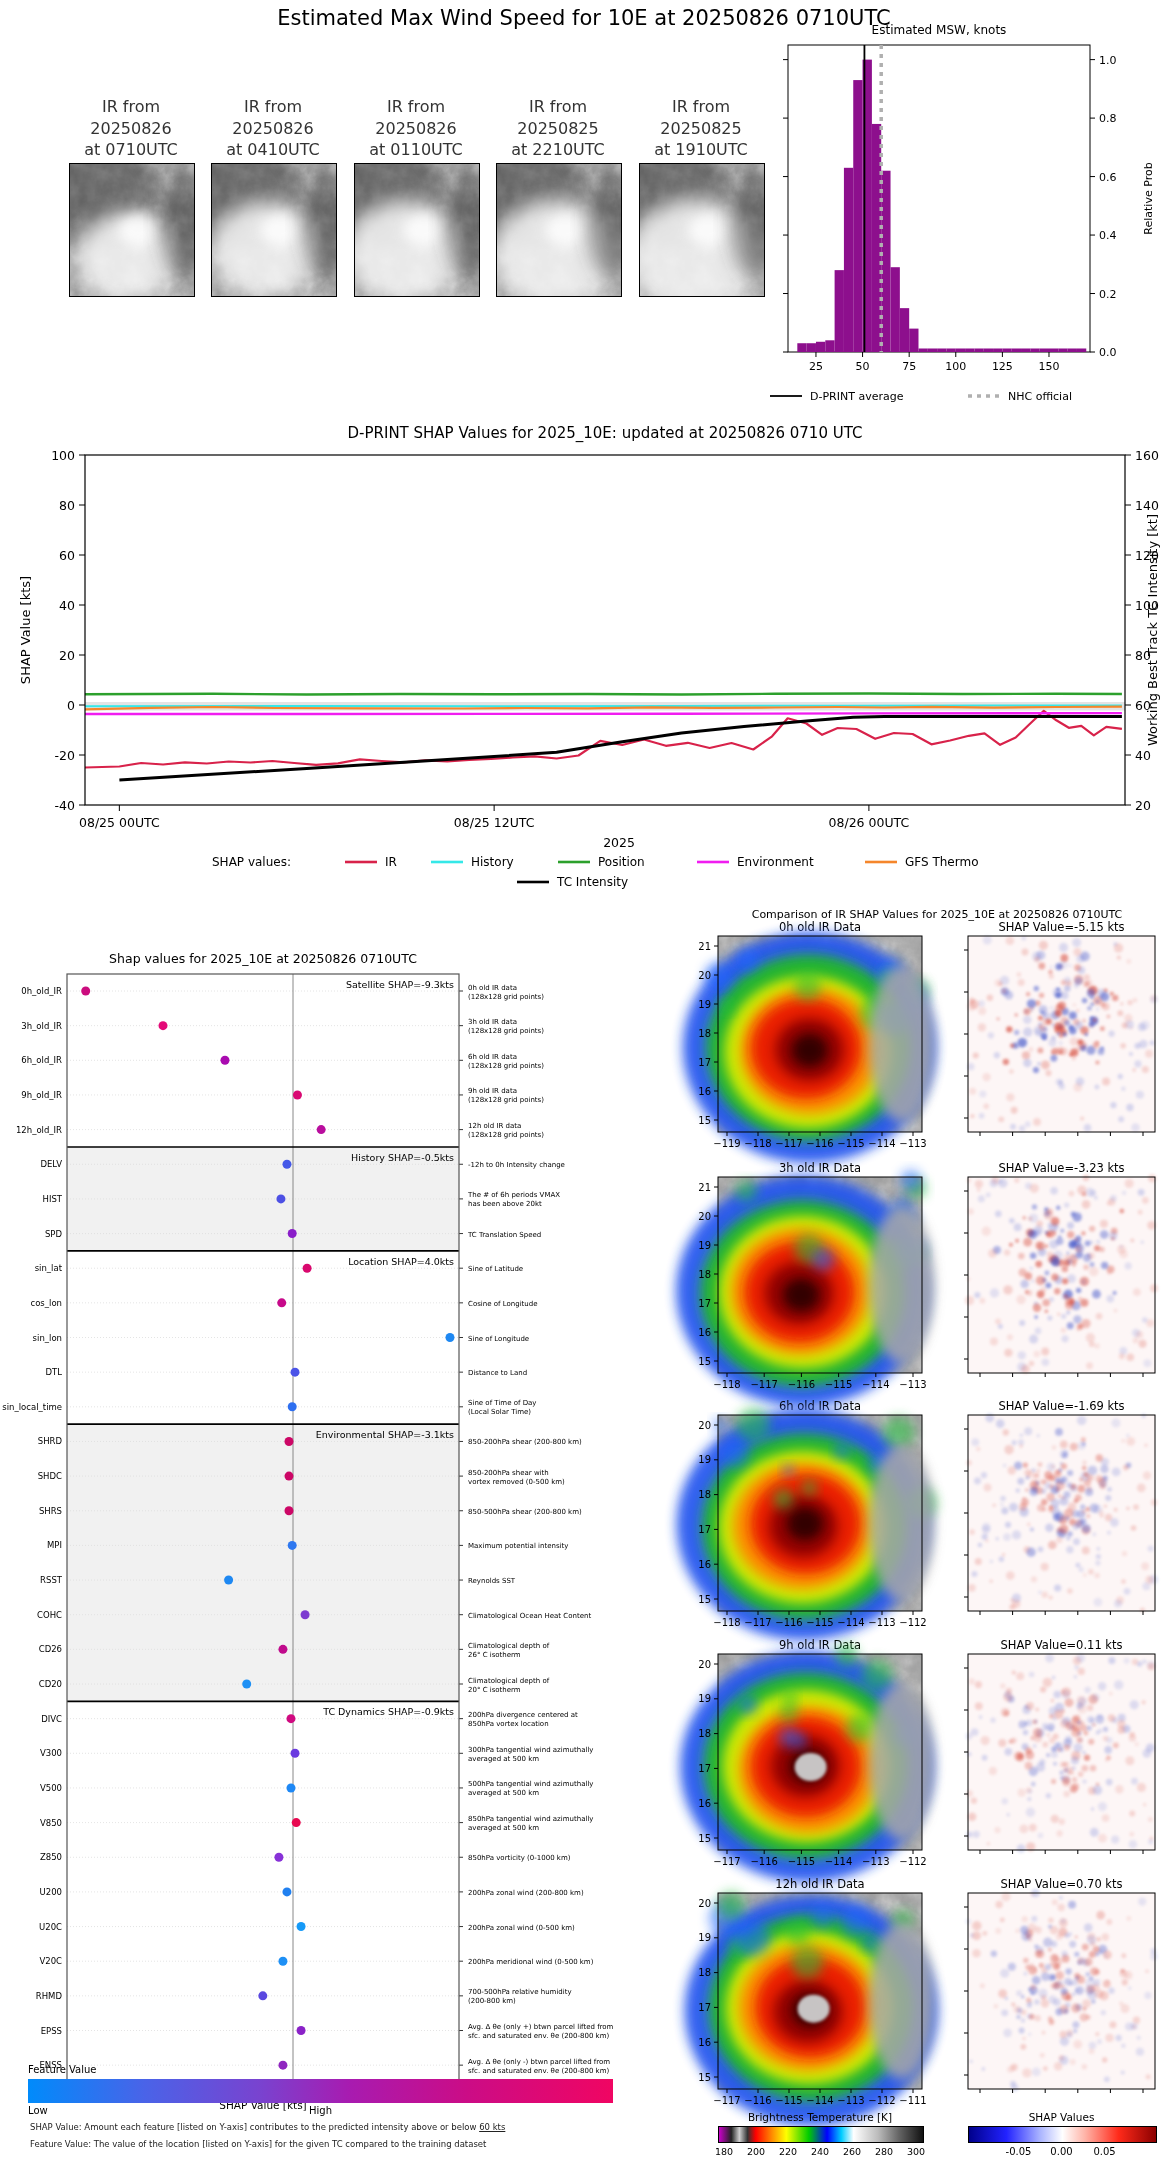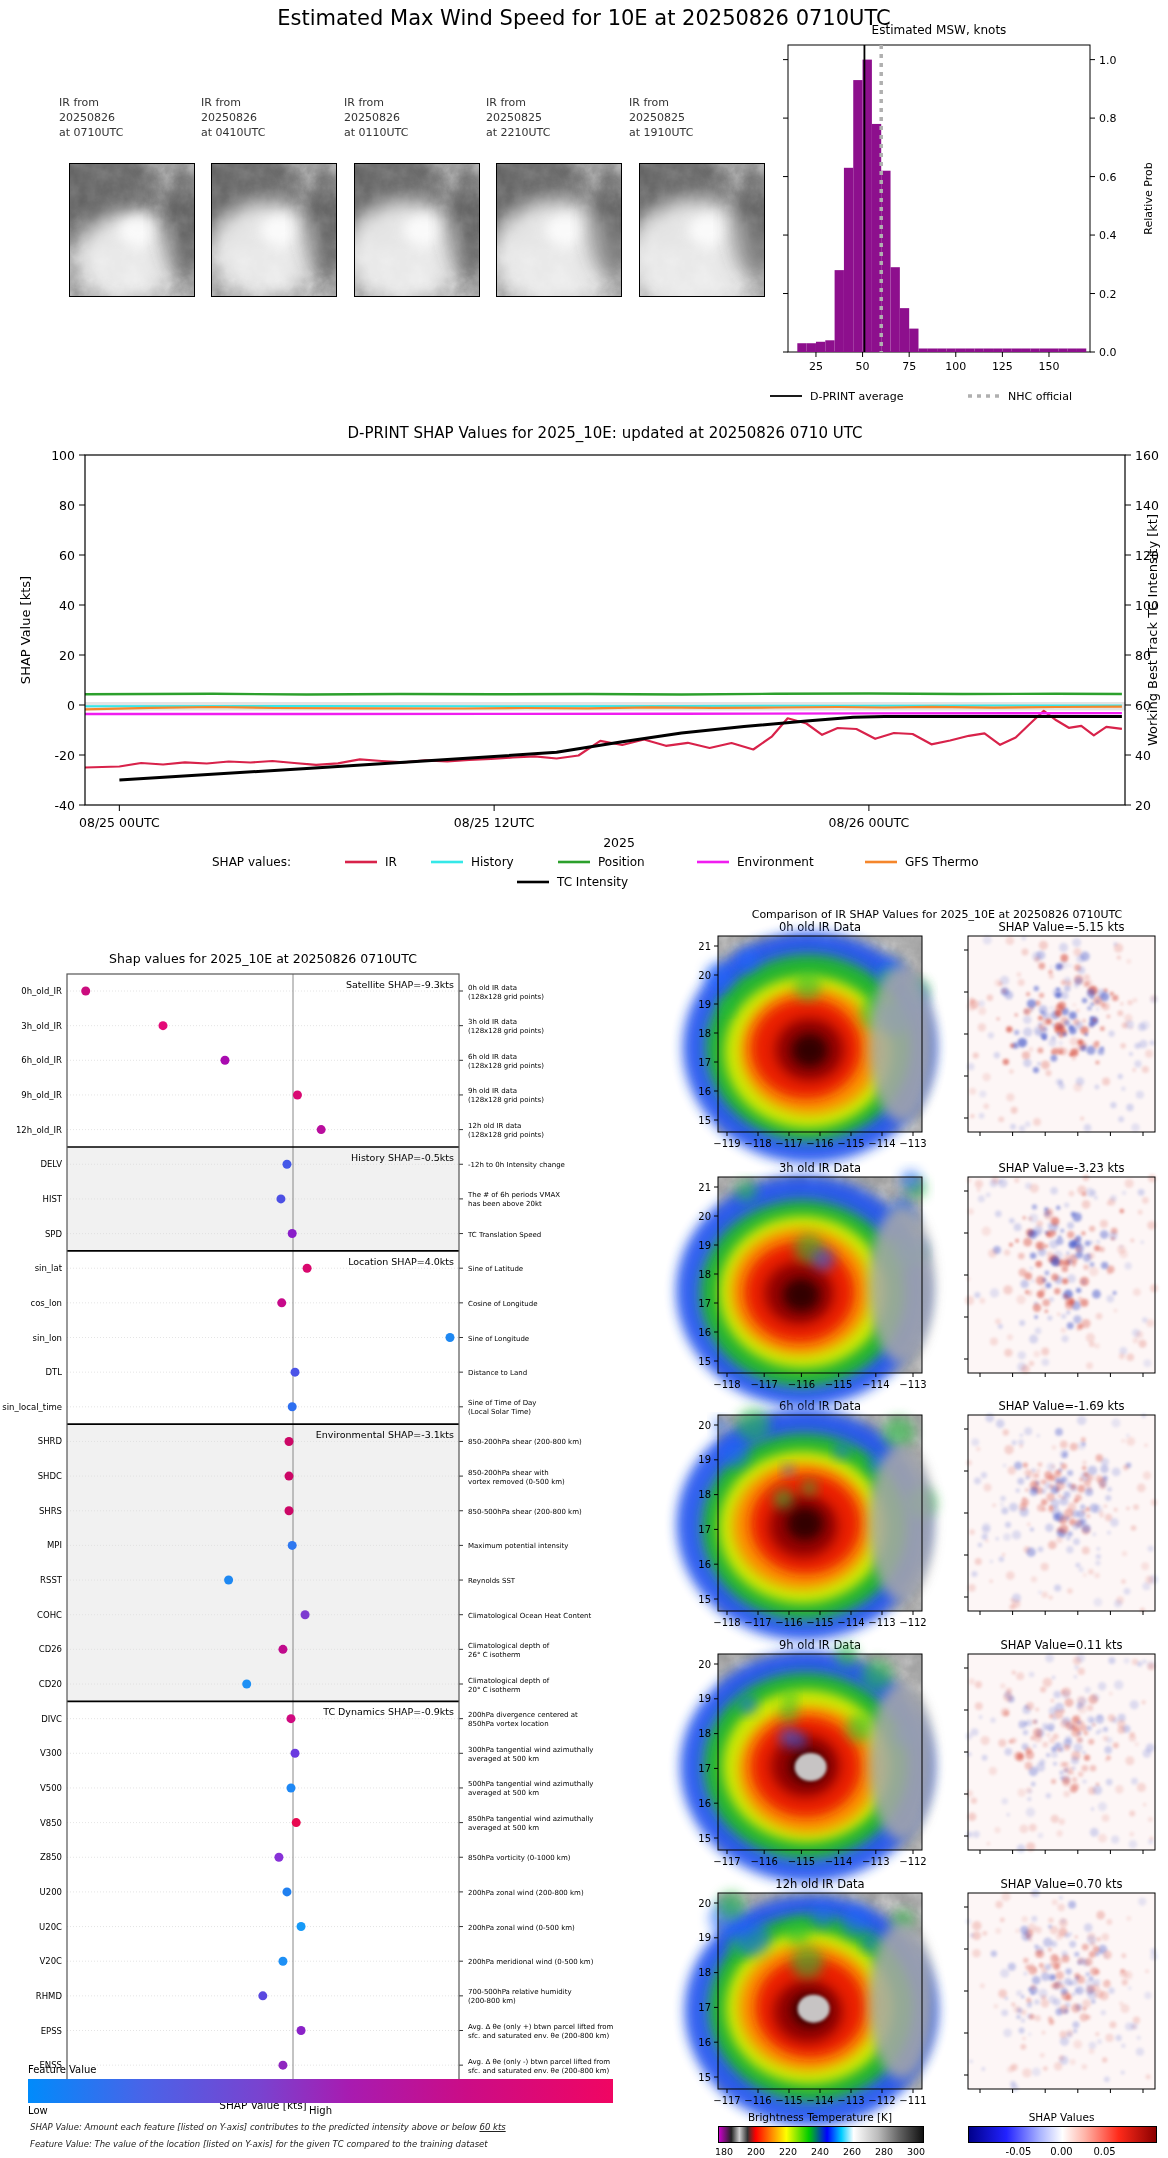--- a/index.html
+++ b/index.html
@@ -1,24 +1,24 @@
 <!DOCTYPE html>
 <html><head>
 <meta charset="utf-8">
 <style>
   html,body{margin:0;padding:0;background:#ffffff;}
   #fig{position:relative;width:1168px;height:2158px;background:#ffffff;
        font-family:"DejaVu Sans","Liberation Sans",sans-serif;color:#000;overflow:hidden;}
   .abs{position:absolute;}
   .ctr{text-align:center;}
   .fig-title{font-size:21px;}
-  .thumb-label{font-size:11px;line-height:1.35;text-align:left;color:#333;}
+  .thumb-label{font-size:16px;line-height:1.35;text-align:center;color:#333;}
   .thumb{border:1px solid #000;}
   .cbar{border:0;}
-  .note{font-size:8.5px;color:#222;font-style:italic;}
+  .note{font-size:8.5px;color:#222;}
   svg text{font-family:"DejaVu Sans","Liberation Sans",sans-serif;}
 </style>
 </head>
 <body>
 
 <div id="fig">
 
   <svg width="0" height="0" style="position:absolute">
     <defs>
       <filter id="f-noise" x="0" y="0" width="100%" height="100%">

